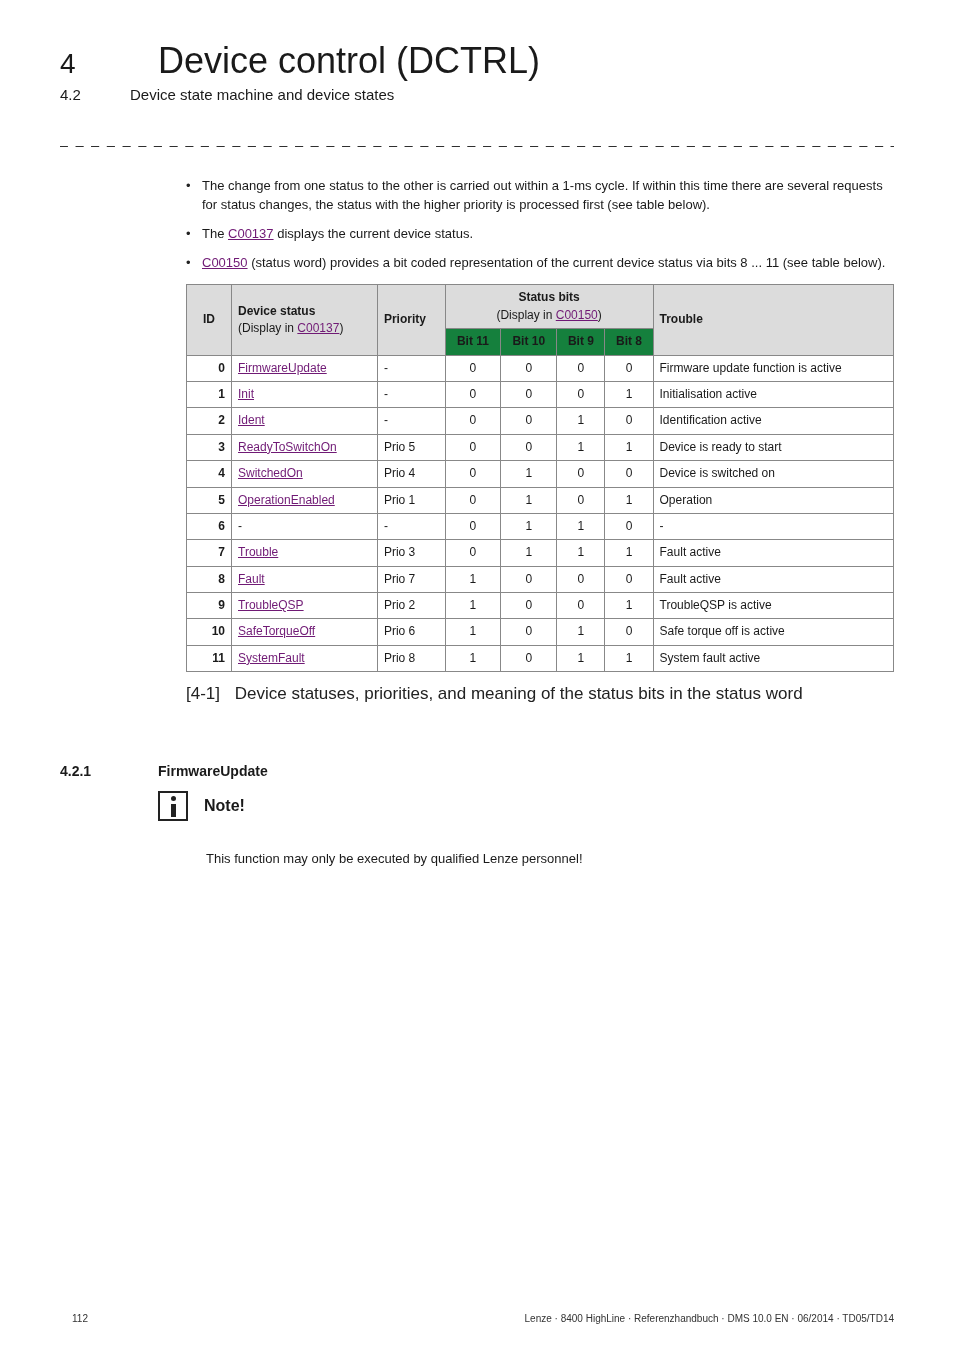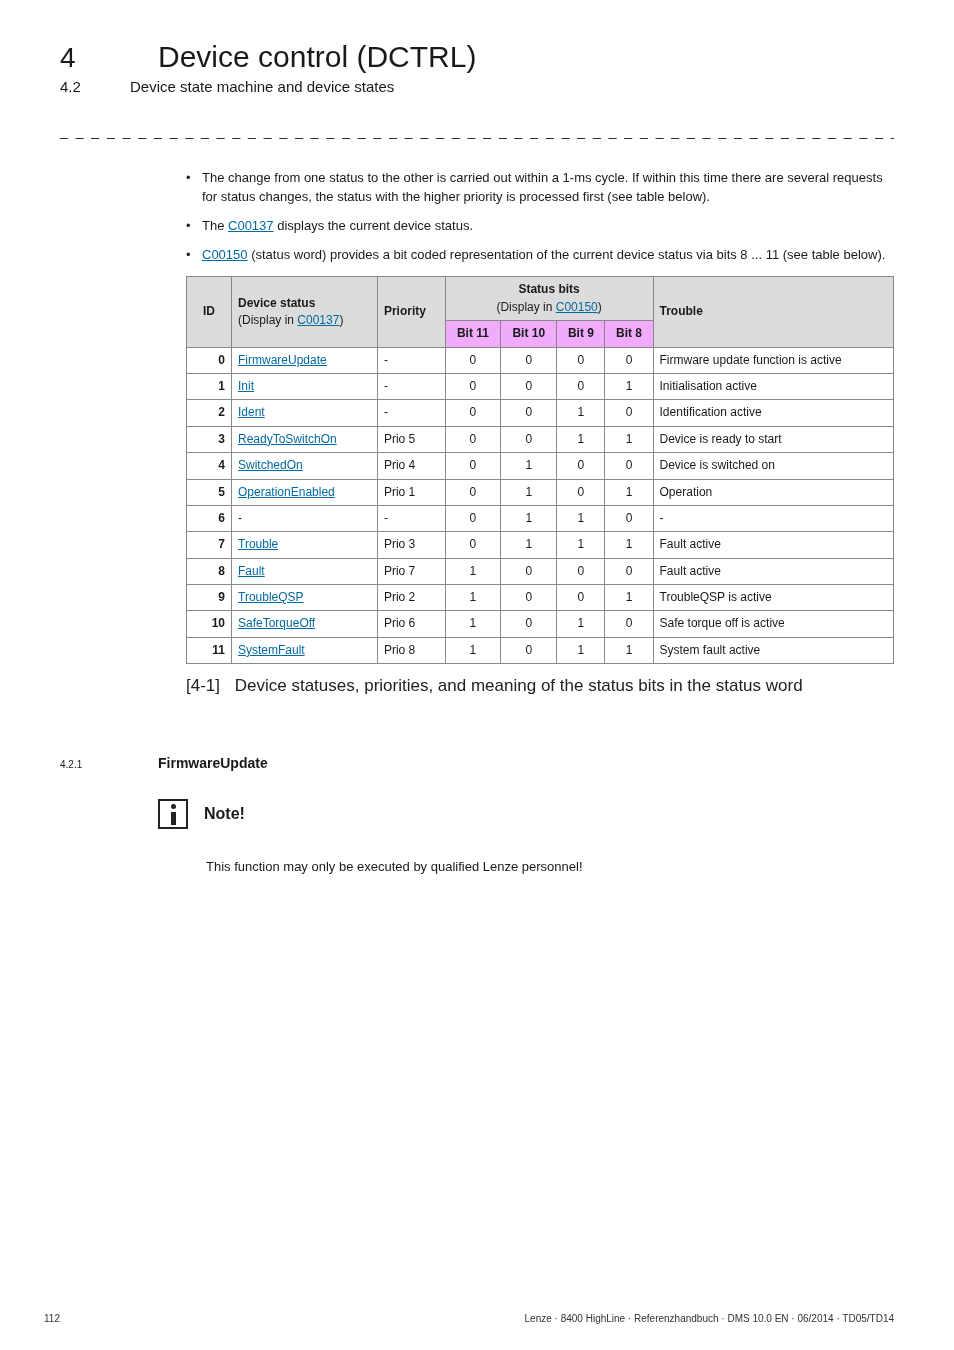--- a/index.html
+++ b/index.html
@@ -21,21 +21,21 @@
     display: flex;
     align-items: baseline;
     gap: 28px;
   }
   .chapter-num {
     font-size: 28px;
     font-weight: 400;
     width: 70px;
   }
   .chapter-title {
-    font-size: 30px;
+    font-size: 36px;
     font-weight: 400;
   }
   .subheader-row {
     display: flex;
     align-items: baseline;
     margin-top: 4px;
   }
   .section-num {
     font-size: 15px;
     width: 70px;
@@ -69,21 +69,21 @@
     margin-bottom: 10px;
   }
   ul.bullets > li::before {
     content: "•";
     position: absolute;
     left: 0;
     top: 0;
     color: #222;
   }
   a.codelink, span.codelink {
-    color: #0369a1;
+    color: #701a75;
     text-decoration: underline;
     cursor: pointer;
   }
   table.status-table {
     border-collapse: collapse;
     width: 100%;
     margin-top: 12px;
     font-size: 12px;
   }
   table.status-table th,
@@ -91,21 +91,21 @@
     border: 1px solid #888;
     padding: 4px 6px;
     text-align: left;
     vertical-align: middle;
   }
   table.status-table thead th {
     background: #dcdcdc;
     font-weight: 700;
   }
   table.status-table .subhead th {
-    background: #f0abfc;
+    background: #15803d;
     font-weight: 700;
   }
   table.status-table td.center,
   table.status-table th.center {
     text-align: center;
   }
   table.status-table td.idcell {
     text-align: right;
     font-weight: 700;
     width: 32px;
@@ -121,31 +121,31 @@
   }
   .sec2 {
     margin-top: 56px;
   }
   .sec2-row {
     display: flex;
     align-items: baseline;
     gap: 28px;
   }
   .sec2-num {
-    font-size: 10px;
-    font-weight: 400;
+    font-size: 14px;
+    font-weight: 700;
     width: 70px;
   }
   .sec2-title {
     font-size: 14px;
     font-weight: 700;
   }
   .notebox {
     margin-left: 98px;
-    margin-top: 28px;
+    margin-top: 12px;
     display: flex;
     align-items: center;
     gap: 16px;
   }
   .note-icon {
     width: 30px;
     height: 30px;
     border: 2px solid #222;
     box-sizing: border-box;
     display: flex;
@@ -177,21 +177,21 @@
     font-weight: 700;
   }
   .note-text {
     margin-left: 146px;
     margin-top: 30px;
     font-size: 13px;
   }
   .footer {
     position: absolute;
     bottom: 26px;
-    left: 44px;
+    left: 72px;
     right: 60px;
     display: flex;
     justify-content: space-between;
     font-size: 10px;
     color: #333;
     align-items: center;
   }
 </style>
 </head>
 <body>

